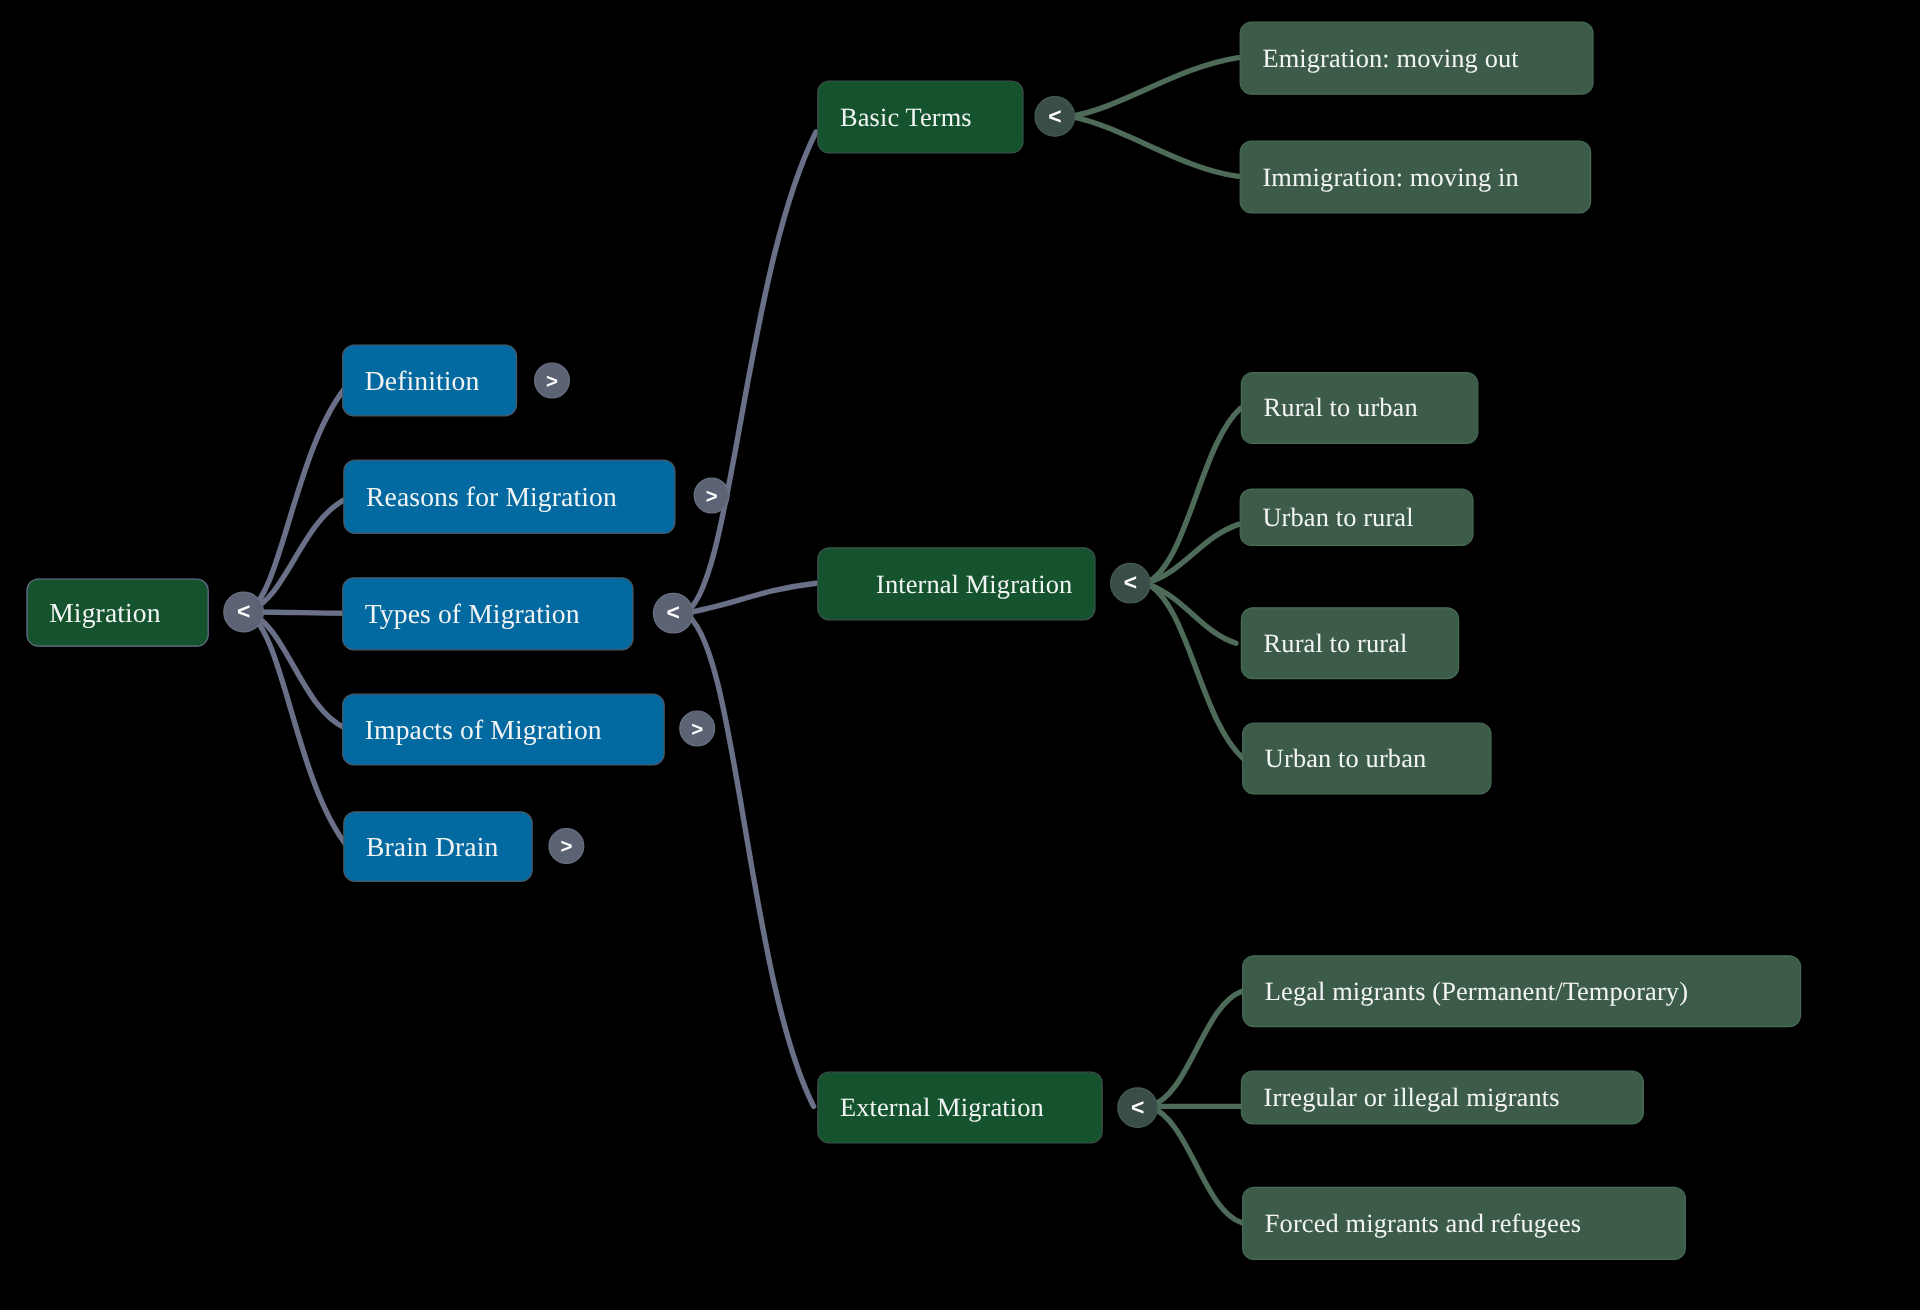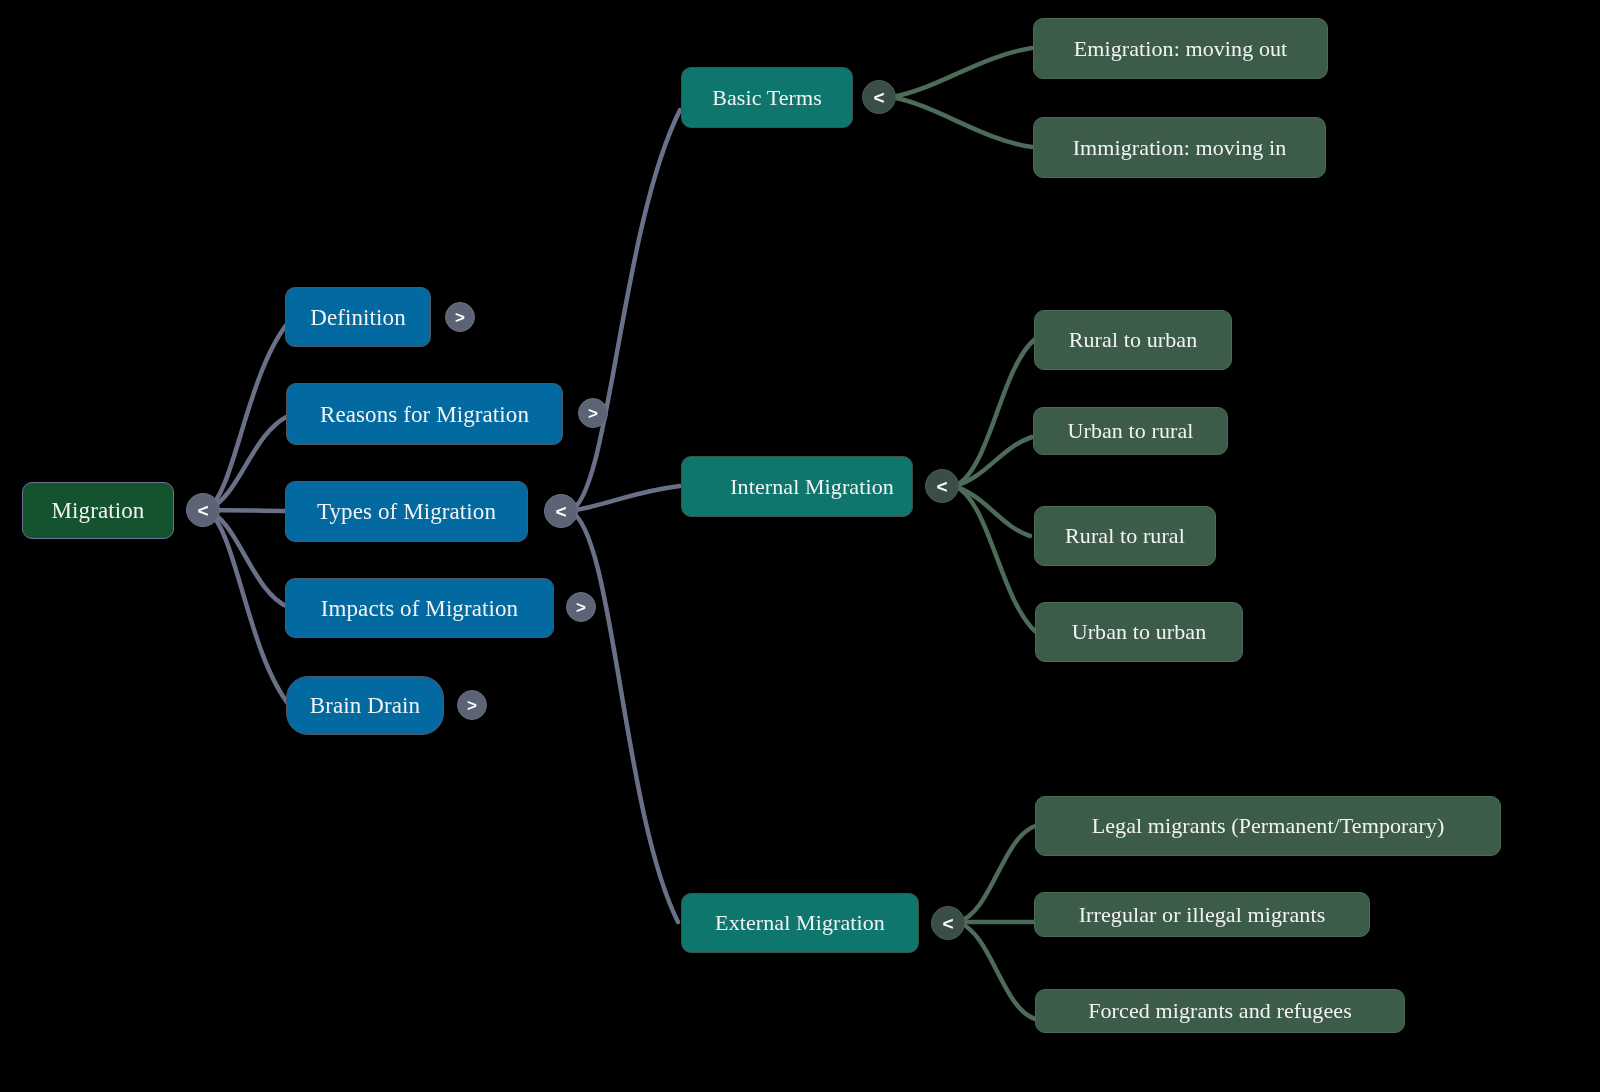--- a/index.html
+++ b/index.html
@@ -27,38 +27,37 @@
   .node {
     position: absolute;
     box-sizing: border-box;
     display: flex;
     align-items: center;
     border-radius: 10px;
     color: #f2f4f3;
     white-space: nowrap;
     padding: 0 18px;
     letter-spacing: 0.1px;
-    justify-content: center;
   }
   .node-label {
     display: block;
     line-height: 1;
   }
   .n-root {
     background: #14532d;
     border: 1px solid #6d7394;
     font-size: 23px;
   }
   .n-l1 {
     background: #0369a1;
     border: 1px solid #4d5864;
     font-size: 23px;
   }
   .n-branch {
-    background: #0f766e;
+    background: #14532d;
     border: 1px solid #3d504b;
     font-size: 22px;
   }
   .n-leaf {
     background: #3c5b48;
     border: 1px solid #476b54;
     font-size: 22px;
   }
   .toggle {
     position: absolute;
@@ -156,21 +155,21 @@
     <span>&lt;</span>
   </div>
 
   <div class="node n-l1" style="left:285px; top:578px; width:269px; height:60px;">
     <span class="node-label">Impacts of Migration</span>
   </div>
   <div class="toggle t-grey t-sm" style="left:566px; top:592px;">
     <span>&gt;</span>
   </div>
 
-  <div class="node n-l1" style="left:286px; top:676px; width:158px; height:59px;border-radius:22px;">
+  <div class="node n-l1" style="left:286px; top:676px; width:158px; height:59px;">
     <span class="node-label">Brain Drain</span>
   </div>
   <div class="toggle t-grey t-sm" style="left:457px; top:690px;">
     <span>&gt;</span>
   </div>
 
   <div class="node n-branch" style="left:681px; top:67px; width:172px; height:61px;">
     <span class="node-label">Basic Terms</span>
   </div>
   <div class="toggle t-green t-md" style="left:862px; top:80px;">
@@ -210,17 +209,17 @@
   <div class="toggle t-green t-md" style="left:931px; top:906px;">
     <span>&lt;</span>
   </div>
 
   <div class="node n-leaf" style="left:1035px; top:796px; width:466px; height:60px;">
     <span class="node-label">Legal migrants (Permanent/Temporary)</span>
   </div>
   <div class="node n-leaf" style="left:1034px; top:892px; width:336px; height:45px;">
     <span class="node-label">Irregular or illegal migrants</span>
   </div>
-  <div class="node n-leaf" style="left:1035px; top:989px; width:370px; height:44px;">
+  <div class="node n-leaf" style="left:1035px; top:989px; width:370px; height:61px;">
     <span class="node-label">Forced migrants and refugees</span>
   </div>
 
 </div>
 
 </body></html>

